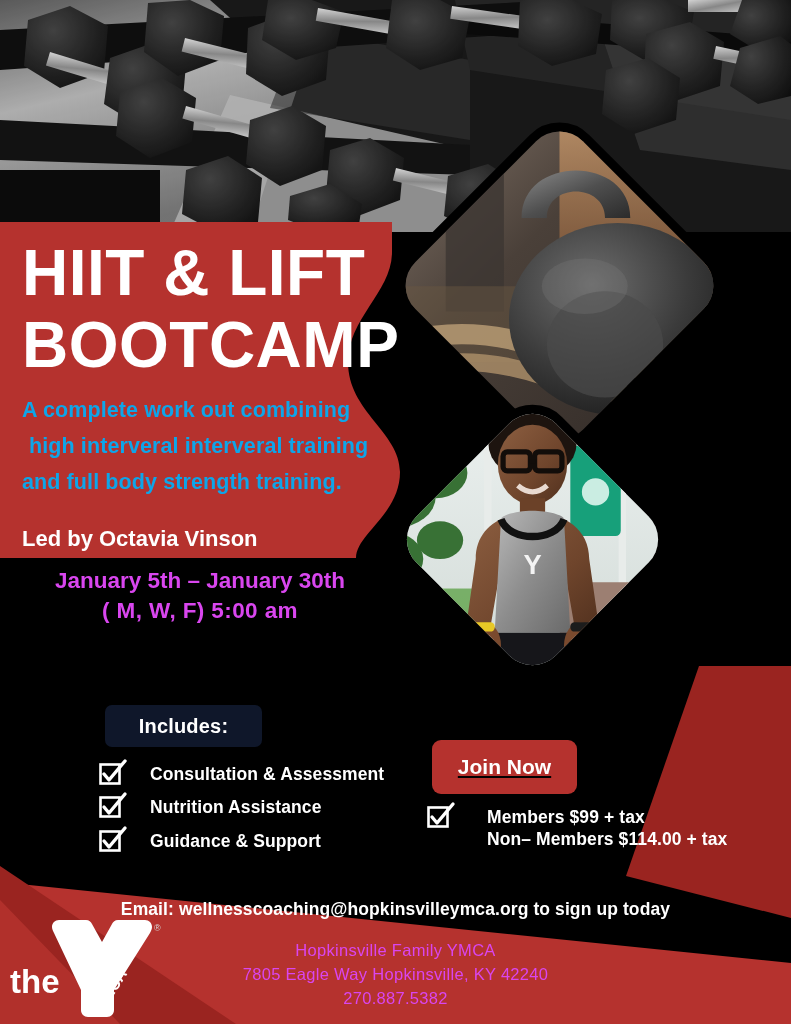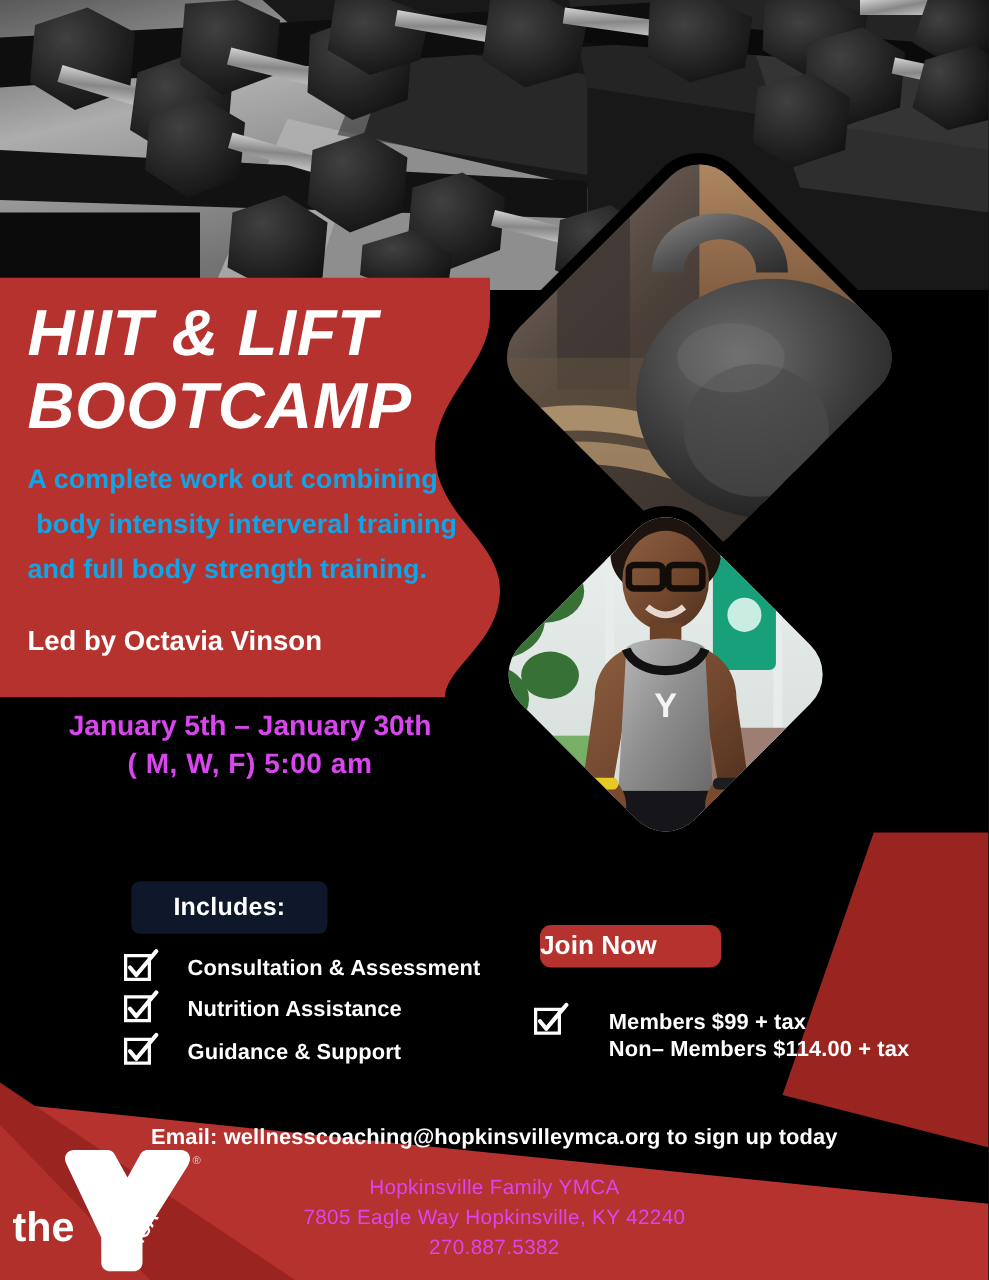--- a/index.html
+++ b/index.html
@@ -27,23 +27,22 @@
     position:absolute; left:0; top:222px; width:440px; height:336px;
     z-index:3; pointer-events:none;
   }
 
   .headline-wrap {
     position:absolute; left:0; top:222px; width:420px; height:336px;
     z-index:6; padding:16px 0 0 22px;
   }
   .headline {
     color:#fff; font-weight:bold;
-    font-size:52px; line-height:1.12;
+    font-size:64px; line-height:1.12;
     letter-spacing:0.5px;
-    font-style:italic;
   }
   .headline .l2 { display:block; }
   .subhead {
     margin-top:12px;
     color:#0ea5e9; font-weight:bold;
     font-size:21.5px; line-height:1.66;
     letter-spacing:0.1px;
   }
   .subhead .sl { display:block; }
   .subhead .sl.indent { text-indent:7px; }
@@ -119,25 +118,26 @@
   .check-label {
     color:#fff; font-weight:bold; font-size:17.5px; line-height:1.28;
     letter-spacing:0.1px;
     padding-top:1px;
   }
   .check-label .ln { display:block; }
 
   
   .join-now {
     position:absolute; left:432px; top:740px;
-    width:145px; height:34px;
+    width:145px; height:54px;
     background:#b5322e; border-radius:9px;
     z-index:6;
-    display:flex; align-items:center; justify-content:flex-start;
+    display:flex; align-items:center; justify-content:center;
     cursor:pointer;
+    text-decoration:underline;
   }
   .join-now span { color:#fff; font-weight:bold; font-size:21px; }
 
   
   .email-line {
     position:absolute; left:0; top:899px; width:791px;
     z-index:6; text-align:center;
     color:#fff; font-weight:bold; font-size:17.5px; letter-spacing:0.1px;
   }
 
@@ -367,21 +367,21 @@
     </div>
   </div>
 
   <div class="headline-wrap">
     <div class="headline">
       <span class="l1">HIIT &amp; LIFT</span>
       <span class="l2">BOOTCAMP</span>
     </div>
     <div class="subhead">
       <span class="sl">A complete work out combining</span>
-      <span class="sl indent">body intensity interveral training</span>
+      <span class="sl indent">high interveral interveral training</span>
       <span class="sl">and full body strength training.</span>
     </div>
     <div class="ledby">Led by Octavia Vinson</div>
   </div>
 
   <div class="dates">
     <span class="d1">January 5th – January 30th</span>
     <span class="d2">( M, W, F)  5:00 am</span>
   </div>
 

